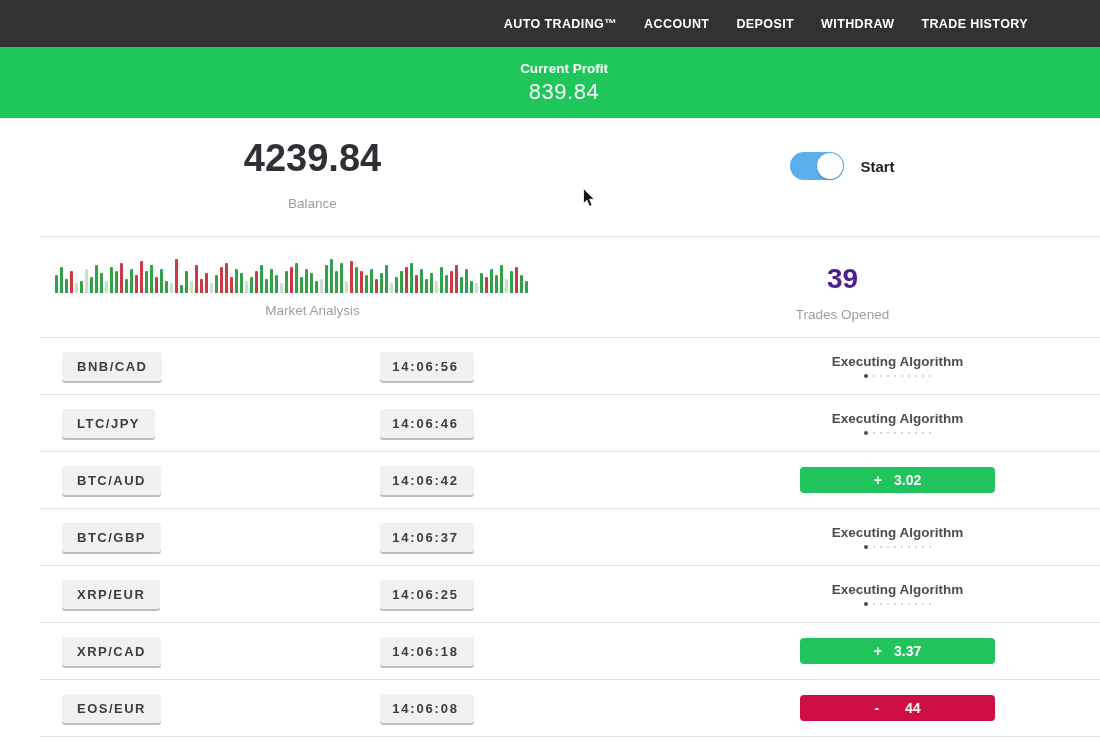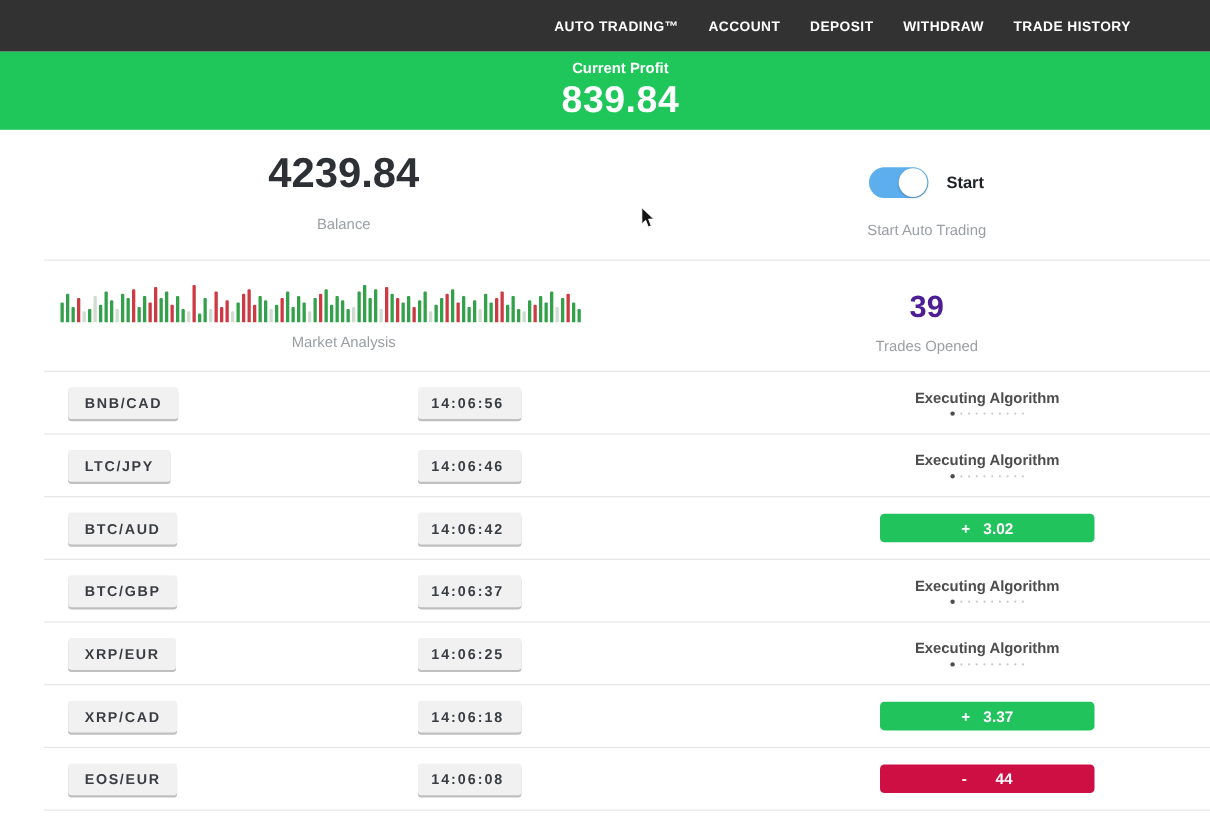--- a/index.html
+++ b/index.html
@@ -34,21 +34,21 @@
     height:71px;
     background:var(--accent-green,#1fc65a);
     color:#fff;
     display:flex;
     flex-direction:column;
     justify-content:center;
     align-items:center;
     padding-left:28px;
   }
   .banner-label { font-size:13.5px; font-weight:bold; margin-bottom:3px; }
-  .banner-value { font-size:34px; font-weight:bold; letter-spacing:.5px; }
+  .banner-value { font-size:22px; font-weight:normal; letter-spacing:.5px; }
   
   .rule { height:0; border-top:1px solid #e4e4e4; margin-left:40px; }
   .split { display:flex; }
   .col-left  { width:545px; margin-left:40px; text-align:center; }
   .col-right { flex:1; text-align:center; }
   
   .stats { height:118px; padding-top:20px; }
   .balance-value { font-size:38px; font-weight:bold; color:#2d3136; line-height:1.1; }
   .muted { font-size:13.5px; color:#9b9fa3; }
   .stats .muted { margin-top:16px; }
@@ -88,21 +88,21 @@
     background:#f1f1f1;
     border-radius:3px;
     box-shadow:0 2px 0 #bfbfbf;
     font-size:13px; font-weight:bold; color:#3a3d42;
     letter-spacing:1.5px;
     padding:7px 15px;
     cursor:pointer;
     white-space:nowrap;
   }
   .pair-chip { margin-left:22px; min-width:76px; text-align:center; }
-  .time-chip { position:absolute; left:340px; min-width:94px; text-align:left; letter-spacing:1.8px;padding-left:12px; }
+  .time-chip { position:absolute; left:340px; min-width:94px; text-align:center; letter-spacing:1.8px;padding-left:12px; }
   .status-cell {
     position:absolute; left:760px; width:195px;
     display:flex; flex-direction:column; 
   }
   .exec-label { font-size:13.5px; font-weight:bold; color:#4d4d4d; }
   .dots { display:flex; align-items:center; gap:5px; margin-top:5px; }
   .dot { width:2px; height:2px; border-radius:50%; background:#c9c9c9; }
   .dot.active { width:4px; height:4px; background:#4d4d4d; }
   .badge {
     min-width:78px; padding:5px 10px; border-radius:4px;
@@ -131,21 +131,20 @@
     <div class="balance-value">4239.84</div>
     <div class="muted">Balance</div>
   </div>
   <div class="col-right">
     <div class="toggle-row">
       <div class="toggle">
         <div class="toggle-knob"></div>
       </div>
       <div class="toggle-label">Start</div>
     </div>
-    <div class="muted">Start Auto Trading</div>
   </div>
 </div>
 <div class="rule"></div>
 
 <div class="market split">
   <div class="col-left">
     <div class="chart">
         <div class="bar" style="height: 18px; background: rgb(51, 160, 74);"></div>
         <div class="bar" style="height: 26px; background: rgb(51, 160, 74);"></div>
         <div class="bar" style="height: 14px; background: rgb(51, 160, 74);"></div>

